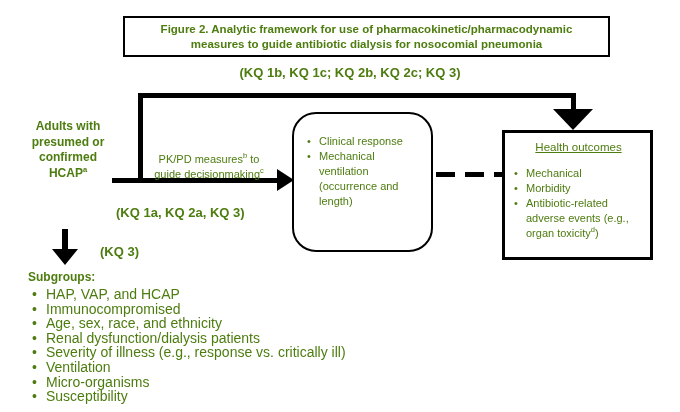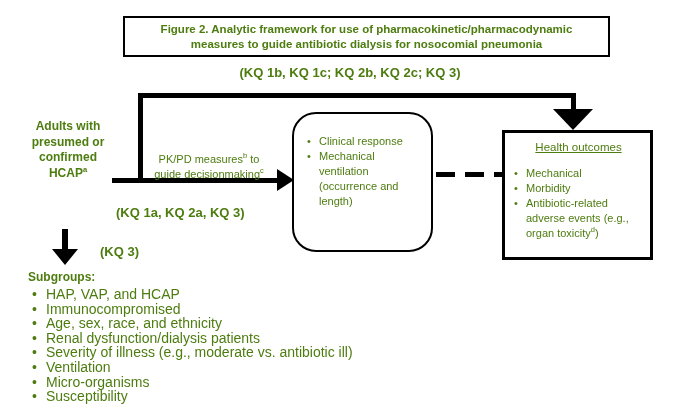--- a/index.html
+++ b/index.html
@@ -189,19 +189,19 @@
   </div>
 
   <div class="kq kq-sub">(KQ 3)</div>
 
   <div class="subgroups-heading">Subgroups:</div>
   <ul class="sublist">
     <li>HAP, VAP, and HCAP</li>
     <li>Immunocompromised</li>
     <li>Age, sex, race, and ethnicity</li>
     <li>Renal dysfunction/dialysis patients</li>
-    <li>Severity of illness (e.g., moderate vs. antibiotic ill)</li>
+    <li>Severity of illness (e.g., response vs. critically ill)</li>
     <li>Ventilation</li>
     <li>Micro-organisms</li>
     <li>Susceptibility</li>
   </ul>
 
 </div>
 
 </body></html>

